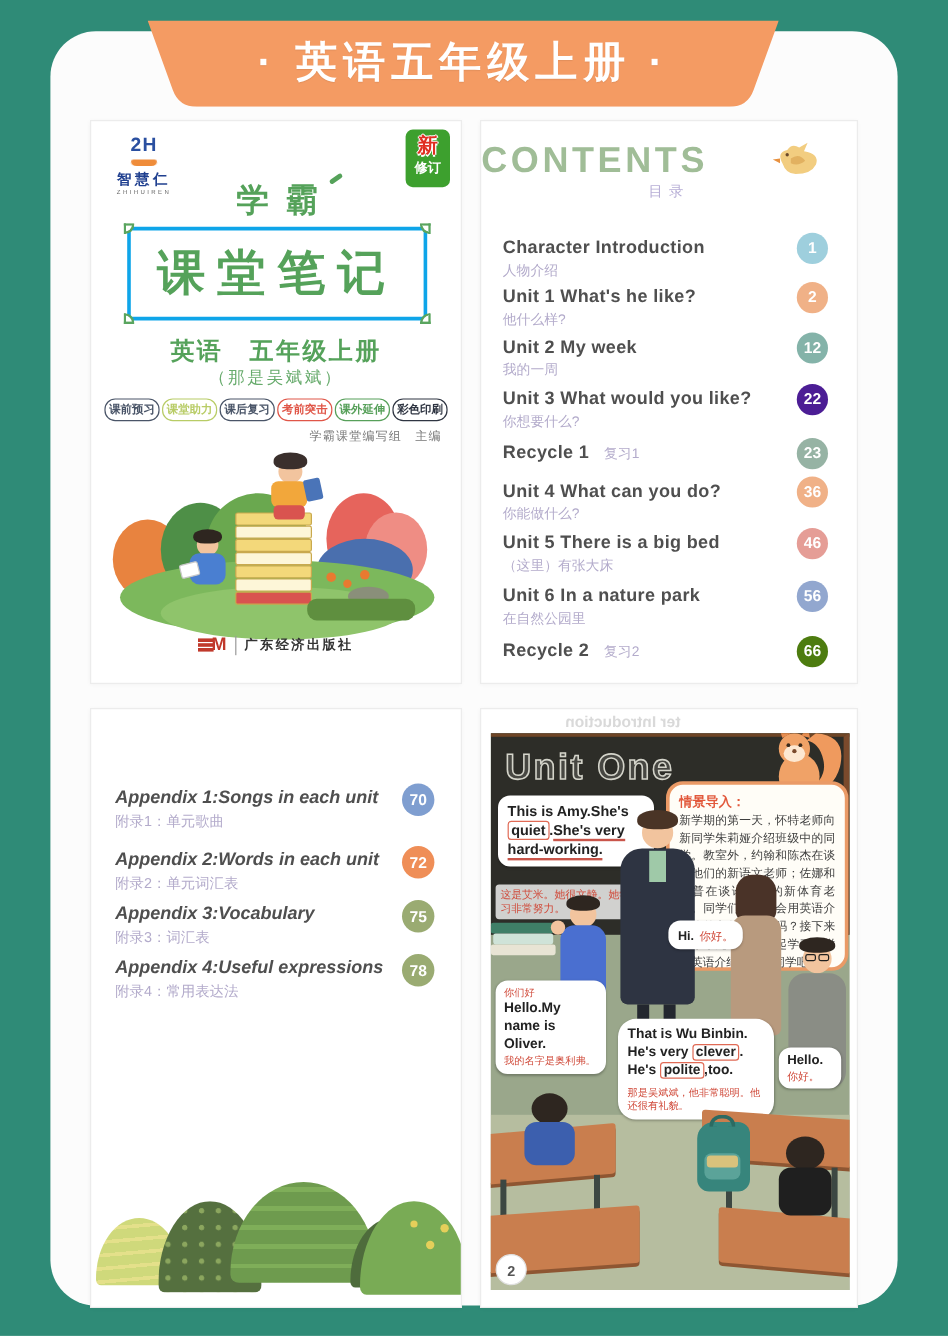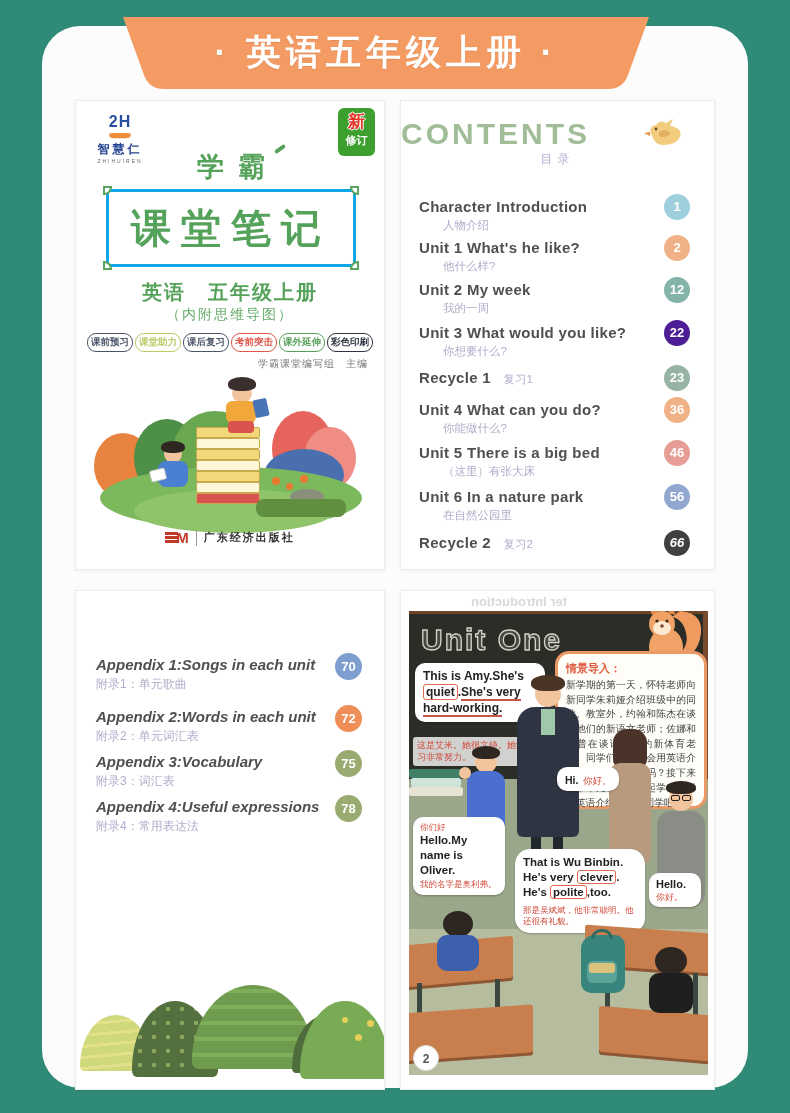--- a/index.html
+++ b/index.html
@@ -39,21 +39,21 @@
   #publisher{display:flex;align-items:center;gap:7px;}
   .pub-bars div{width:13px;height:2.5px;background:#c0392b;margin:1.5px 0;}
   .pub-m{color:#c0392b;font-weight:bold;font-size:15px;margin-left:-2px;}
   .pub-div{width:1px;height:16px;background:#999;}
   #publisher-name{font-size:11px;color:#333;font-weight:bold;letter-spacing:2px;}
   
   #contents-title{width:100%;text-align:left;font-size:30px;font-weight:bold;letter-spacing:3px;color:#a0bd97;}
   #contents-sub{width:100%;text-align:center;font-size:12px;color:#b7aed6;letter-spacing:5px;}
   .toc-row{position:absolute;left:18px;right:18px;}
   .toc-title{font-size:15px;font-weight:bold;color:#4f4f4f;letter-spacing:.3px;}
-  .toc-sub{font-size:11.5px;color:#b3abcb;margin-top:3px;margin-left:24px;}
+  .toc-sub{font-size:11.5px;color:#b3abcb;margin-top:3px;}
   .toc-sub-inline{font-size:11.5px;color:#b3abcb;margin-left:8px;font-weight:normal;}
   .toc-badge{position:absolute;right:6px;top:-4px;width:26px;height:26px;border-radius:50%;
     color:#fff;font-size:13px;font-weight:bold;text-align:center;line-height:26px;}
   
   .apx-row{position:absolute;left:20px;right:18px;}
   .apx-title{font-size:15px;font-weight:bold;color:#4f4f4f;font-style:italic;}
   .apx-sub{font-size:12px;color:#b3abcb;margin-top:3px;}
   .apx-badge{position:absolute;right:4px;top:-3px;width:27px;height:27px;border-radius:50%;
     color:#fff;font-size:13px;font-weight:bold;text-align:center;line-height:27px;}
   .bush{position:absolute;border-radius:50% 50% 6% 6% / 90% 90% 8% 8%;}
@@ -113,21 +113,21 @@
 
     <div class="abs" id="title-frame" style="left:30px;top:88px;width:250px;height:78px;">
       <div class="corner" style="left:-6px;top:-6px;border-radius:0 0 8px 0;"></div>
       <div class="corner" style="right:-6px;top:-6px;border-radius:0 0 0 8px;"></div>
       <div class="corner" style="left:-6px;bottom:-6px;border-radius:0 8px 0 0;"></div>
       <div class="corner" style="right:-6px;bottom:-6px;border-radius:8px 0 0 0;"></div>
       <div id="main-title">课堂笔记</div>
     </div>
 
     <div class="abs" id="subject-line" style="top:178px;">英语　五年级上册</div>
-    <div class="abs" id="note-line" style="top:205px;">（内附思维导图）</div>
+    <div class="abs" id="note-line" style="top:205px;">（那是吴斌斌）</div>
 
     <div class="abs" style="top:230px;left:3px;right:3px;text-align:center;white-space:nowrap;">
       <span class="tag-pill" style="color: rgb(74, 85, 104); border-color: rgb(74, 85, 104);">课前预习</span><span class="tag-pill" style="color: rgb(184, 204, 102); border-color: rgb(184, 204, 102);">课堂助力</span><span class="tag-pill" style="color: rgb(74, 85, 104); border-color: rgb(74, 85, 104);">课后复习</span><span class="tag-pill" style="color: rgb(224, 86, 72); border-color: rgb(224, 86, 72);">考前突击</span><span class="tag-pill" style="color: rgb(87, 160, 90); border-color: rgb(87, 160, 90);">课外延伸</span><span class="tag-pill" style="color: rgb(47, 53, 66); border-color: rgb(47, 53, 66);">彩色印刷</span>
     </div>
 
     <div class="abs" id="editor-line" style="top:256px;right:16px;">学霸课堂编写组　主编</div>
 
     <div class="abs" style="left:0;top:270px;width:310px;height:170px;">
       <div class="abs blob" style="left:18px;top:62px;width:58px;height:66px;background:#e8833f;"></div>
       <div class="abs blob" style="left:58px;top:48px;width:66px;height:78px;background:#4e8f47;"></div>
@@ -231,21 +231,21 @@
       <div class="toc-badge" style="background-color: rgb(229, 157, 150);">46</div>
     </div>
     <div class="toc-row" style="top:387px;">
       <div class="toc-title">Unit 6 In a nature park</div>
       <div class="toc-sub">在自然公园里</div>
       <div class="toc-badge" style="background-color: rgb(146, 167, 207);">56</div>
     </div>
     <div class="toc-row" style="top:433px;">
       <span class="toc-title">Recycle 2</span>
       <span class="toc-sub-inline">复习2</span>
-      <div class="toc-badge" style="background-color: #404040; font-style: italic;">66</div>
+      <div class="toc-badge" style="background-color: #4d7c0f;">66</div>
     </div>
   </div>
 
   <div class="abs panel" style="left:75px;top:590px;width:310px;height:500px;overflow:hidden;">
     <div class="apx-row" style="top:65px;">
       <div class="apx-title">Appendix 1:Songs in each unit</div>
       <div class="apx-sub">附录1：单元歌曲</div>
       <div class="apx-badge" style="background-color: rgb(127, 158, 208);">70</div>
     </div>
     <div class="apx-row" style="top:117px;">

